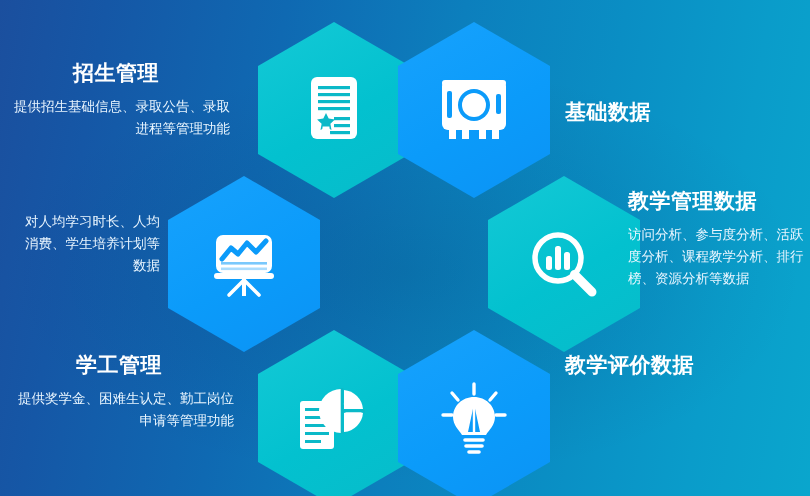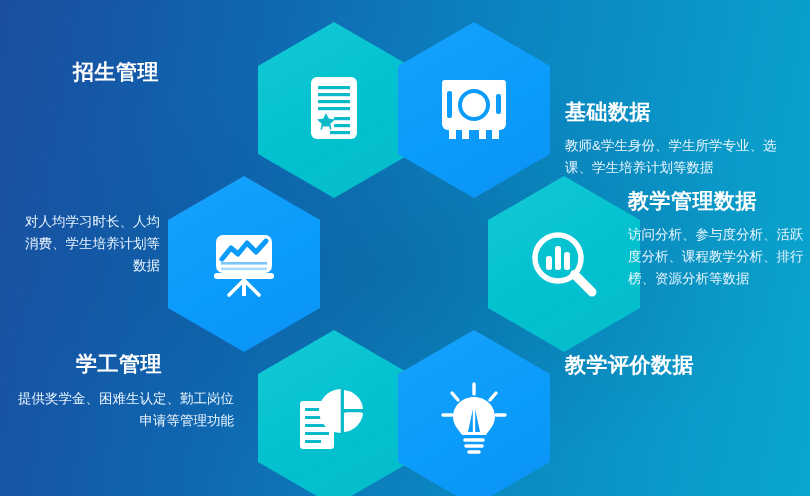--- a/index.html
+++ b/index.html
@@ -69,21 +69,21 @@
     color: #ffffff;
     letter-spacing: 0.5px;
     white-space: nowrap;
   }
   .block .desc {
     margin-top: 11px;
     font-size: 13.5px;
     line-height: 1.62;
     color: #eaf6ff;
   }
-  .block.left  { text-align: right; font-family: Liberation Serif, serif; }
+  .block.left  { text-align: right; }
   .block.left .title { text-align: center; }
   .block.right { text-align: left; }
 
   
   #blk-zsgl  { left: 8px;  top: 60px;  width: 222px; }
   #blk-zsgl .title { padding-right: 6px; }
   #blk-xqgl  { left: 12px; top: 200px; width: 148px; }
   #blk-xqgl .title { padding-right: 0px; }
   #blk-xggl  { left: 8px;  top: 352px; width: 226px; }
   #blk-xggl .title { padding-right: 4px; }
@@ -204,25 +204,25 @@
           <line x1="30" y1="60" x2="48" y2="60"></line>
           <line x1="31" y1="66" x2="47" y2="66"></line>
           <line x1="34" y1="72" x2="44" y2="72"></line>
         </g>
       </svg>
     </span>
   </div>
 
   <div class="block left" id="blk-zsgl">
     <div class="title">招生管理</div>
+    <div class="desc">提供招生基础信息、录取公告、录取进程等管理功能</div>
   </div>
 
   <div class="block right" id="blk-jcsj">
     <div class="title">基础数据</div>
-    <div class="desc">教师&amp;学生身份、学生所学专业、选课、学生培养计划等数据</div>
   </div>
 
   <div class="block left" id="blk-xqgl">
     <div class="desc">对人均学习时长、人均消费、学生培养计划等数据</div>
   </div>
 
   <div class="block left" id="blk-xggl">
     <div class="title">学工管理</div>
     <div class="desc">提供奖学金、困难生认定、勤工岗位申请等管理功能</div>
   </div>

